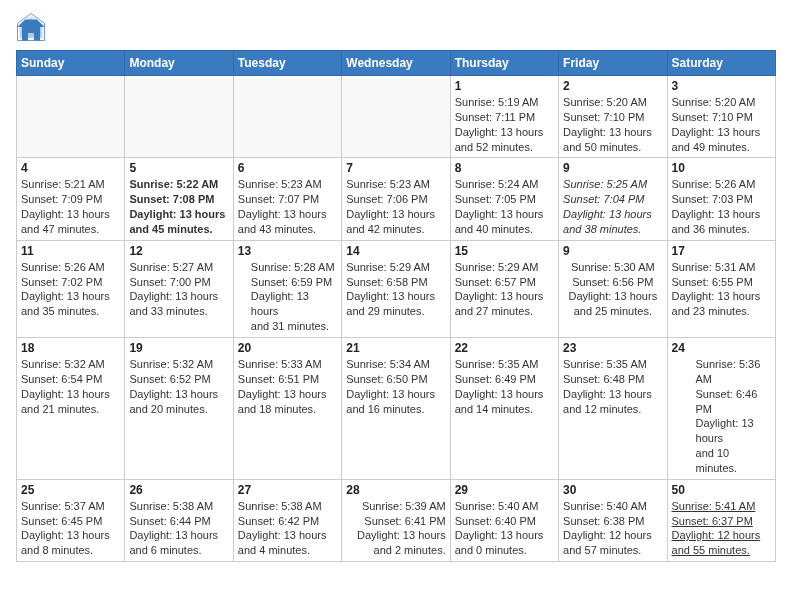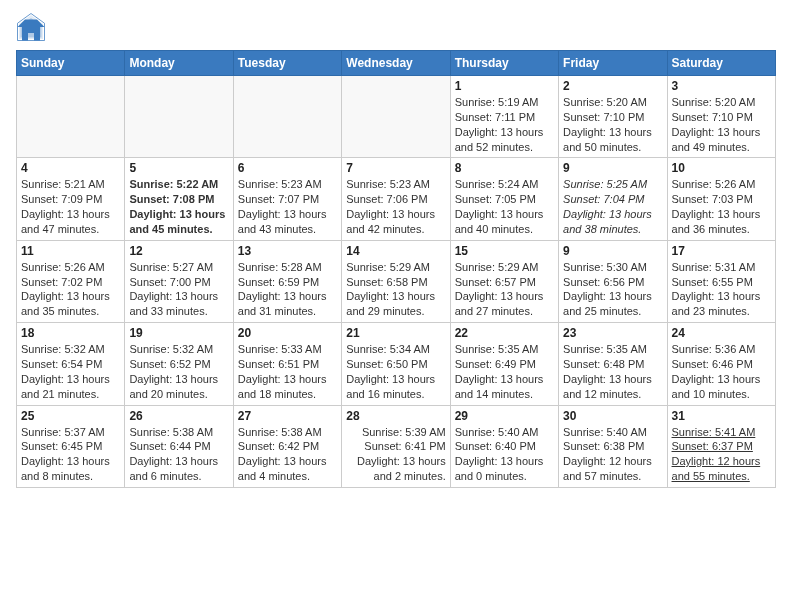--- a/index.html
+++ b/index.html
@@ -222,42 +222,42 @@
           </td>
           <td>
             <div class="day-num">12</div>
             <div class="day-info" style="white-space: pre-line;">Sunrise: 5:27 AM
 Sunset: 7:00 PM
 Daylight: 13 hours
 and 33 minutes.</div>
           </td>
           <td>
             <div class="day-num">13</div>
-            <div class="day-info" style="white-space: pre-line;">Sunrise: 5:28 AM
+            <div class="day-info" style="white-space: pre-line; margin-left: 13px;">Sunrise: 5:28 AM
 Sunset: 6:59 PM
 Daylight: 13 hours
 and 31 minutes.</div>
           </td>
           <td>
             <div class="day-num">14</div>
             <div class="day-info" style="white-space: pre-line;">Sunrise: 5:29 AM
 Sunset: 6:58 PM
 Daylight: 13 hours
 and 29 minutes.</div>
           </td>
           <td>
             <div class="day-num">15</div>
             <div class="day-info" style="white-space: pre-line;">Sunrise: 5:29 AM
 Sunset: 6:57 PM
 Daylight: 13 hours
 and 27 minutes.</div>
           </td>
           <td>
             <div class="day-num">9</div>
-            <div class="day-info" style="white-space: pre-line;">Sunrise: 5:30 AM
+            <div class="day-info" style="white-space: pre-line; text-align: center;">Sunrise: 5:30 AM
 Sunset: 6:56 PM
 Daylight: 13 hours
 and 25 minutes.</div>
           </td>
           <td>
             <div class="day-num">17</div>
             <div class="day-info" style="white-space: pre-line;">Sunrise: 5:31 AM
 Sunset: 6:55 PM
 Daylight: 13 hours
 and 23 minutes.</div>
@@ -301,21 +301,21 @@
           </td>
           <td>
             <div class="day-num">23</div>
             <div class="day-info" style="white-space: pre-line;">Sunrise: 5:35 AM
 Sunset: 6:48 PM
 Daylight: 13 hours
 and 12 minutes.</div>
           </td>
           <td>
             <div class="day-num">24</div>
-            <div class="day-info" style="white-space: pre-line;">Sunrise: 5:36 AM
+            <div class="day-info" style="white-space: pre-line; margin-left: 24px;">Sunrise: 5:36 AM
 Sunset: 6:46 PM
 Daylight: 13 hours
 and 10 minutes.</div>
           </td>
         </tr>
         <tr>
           <td>
             <div class="day-num">25</div>
             <div class="day-info" style="white-space: pre-line;">Sunrise: 5:37 AM
 Sunset: 6:45 PM
@@ -351,21 +351,21 @@
 and 0 minutes.</div>
           </td>
           <td>
             <div class="day-num">30</div>
             <div class="day-info" style="white-space: pre-line;">Sunrise: 5:40 AM
 Sunset: 6:38 PM
 Daylight: 12 hours
 and 57 minutes.</div>
           </td>
           <td>
-            <div class="day-num">31</div>
+            <div class="day-num">50</div>
             <div class="day-info" style="white-space: pre-line; text-decoration: underline;">Sunrise: 5:41 AM
 Sunset: 6:37 PM
 Daylight: 12 hours
 and 55 minutes.</div>
           </td>
         </tr>
       </tbody>
   </table>
 </div>
 

